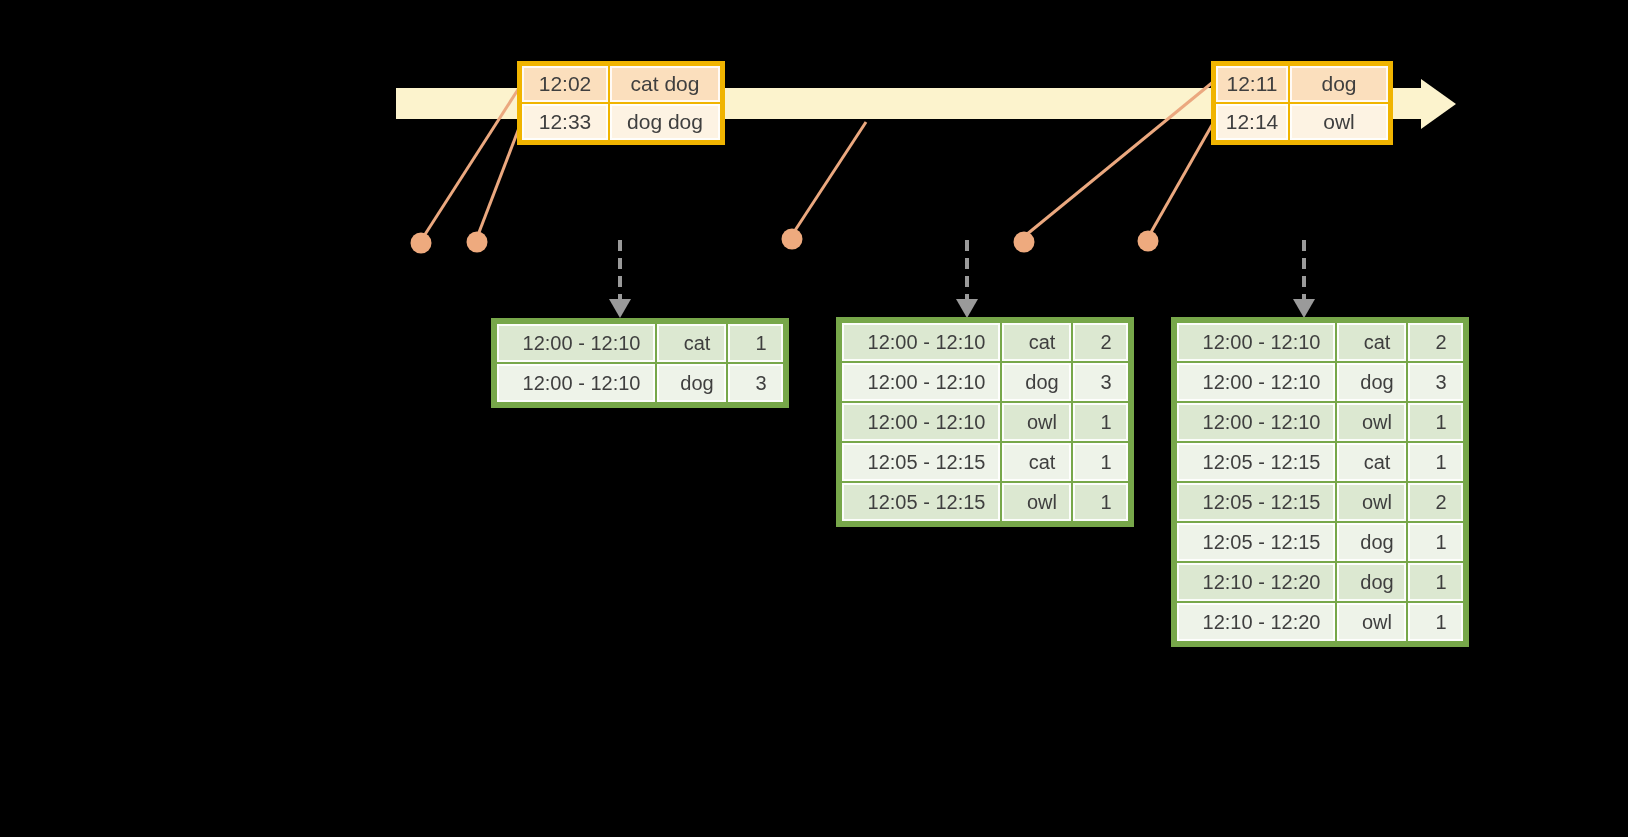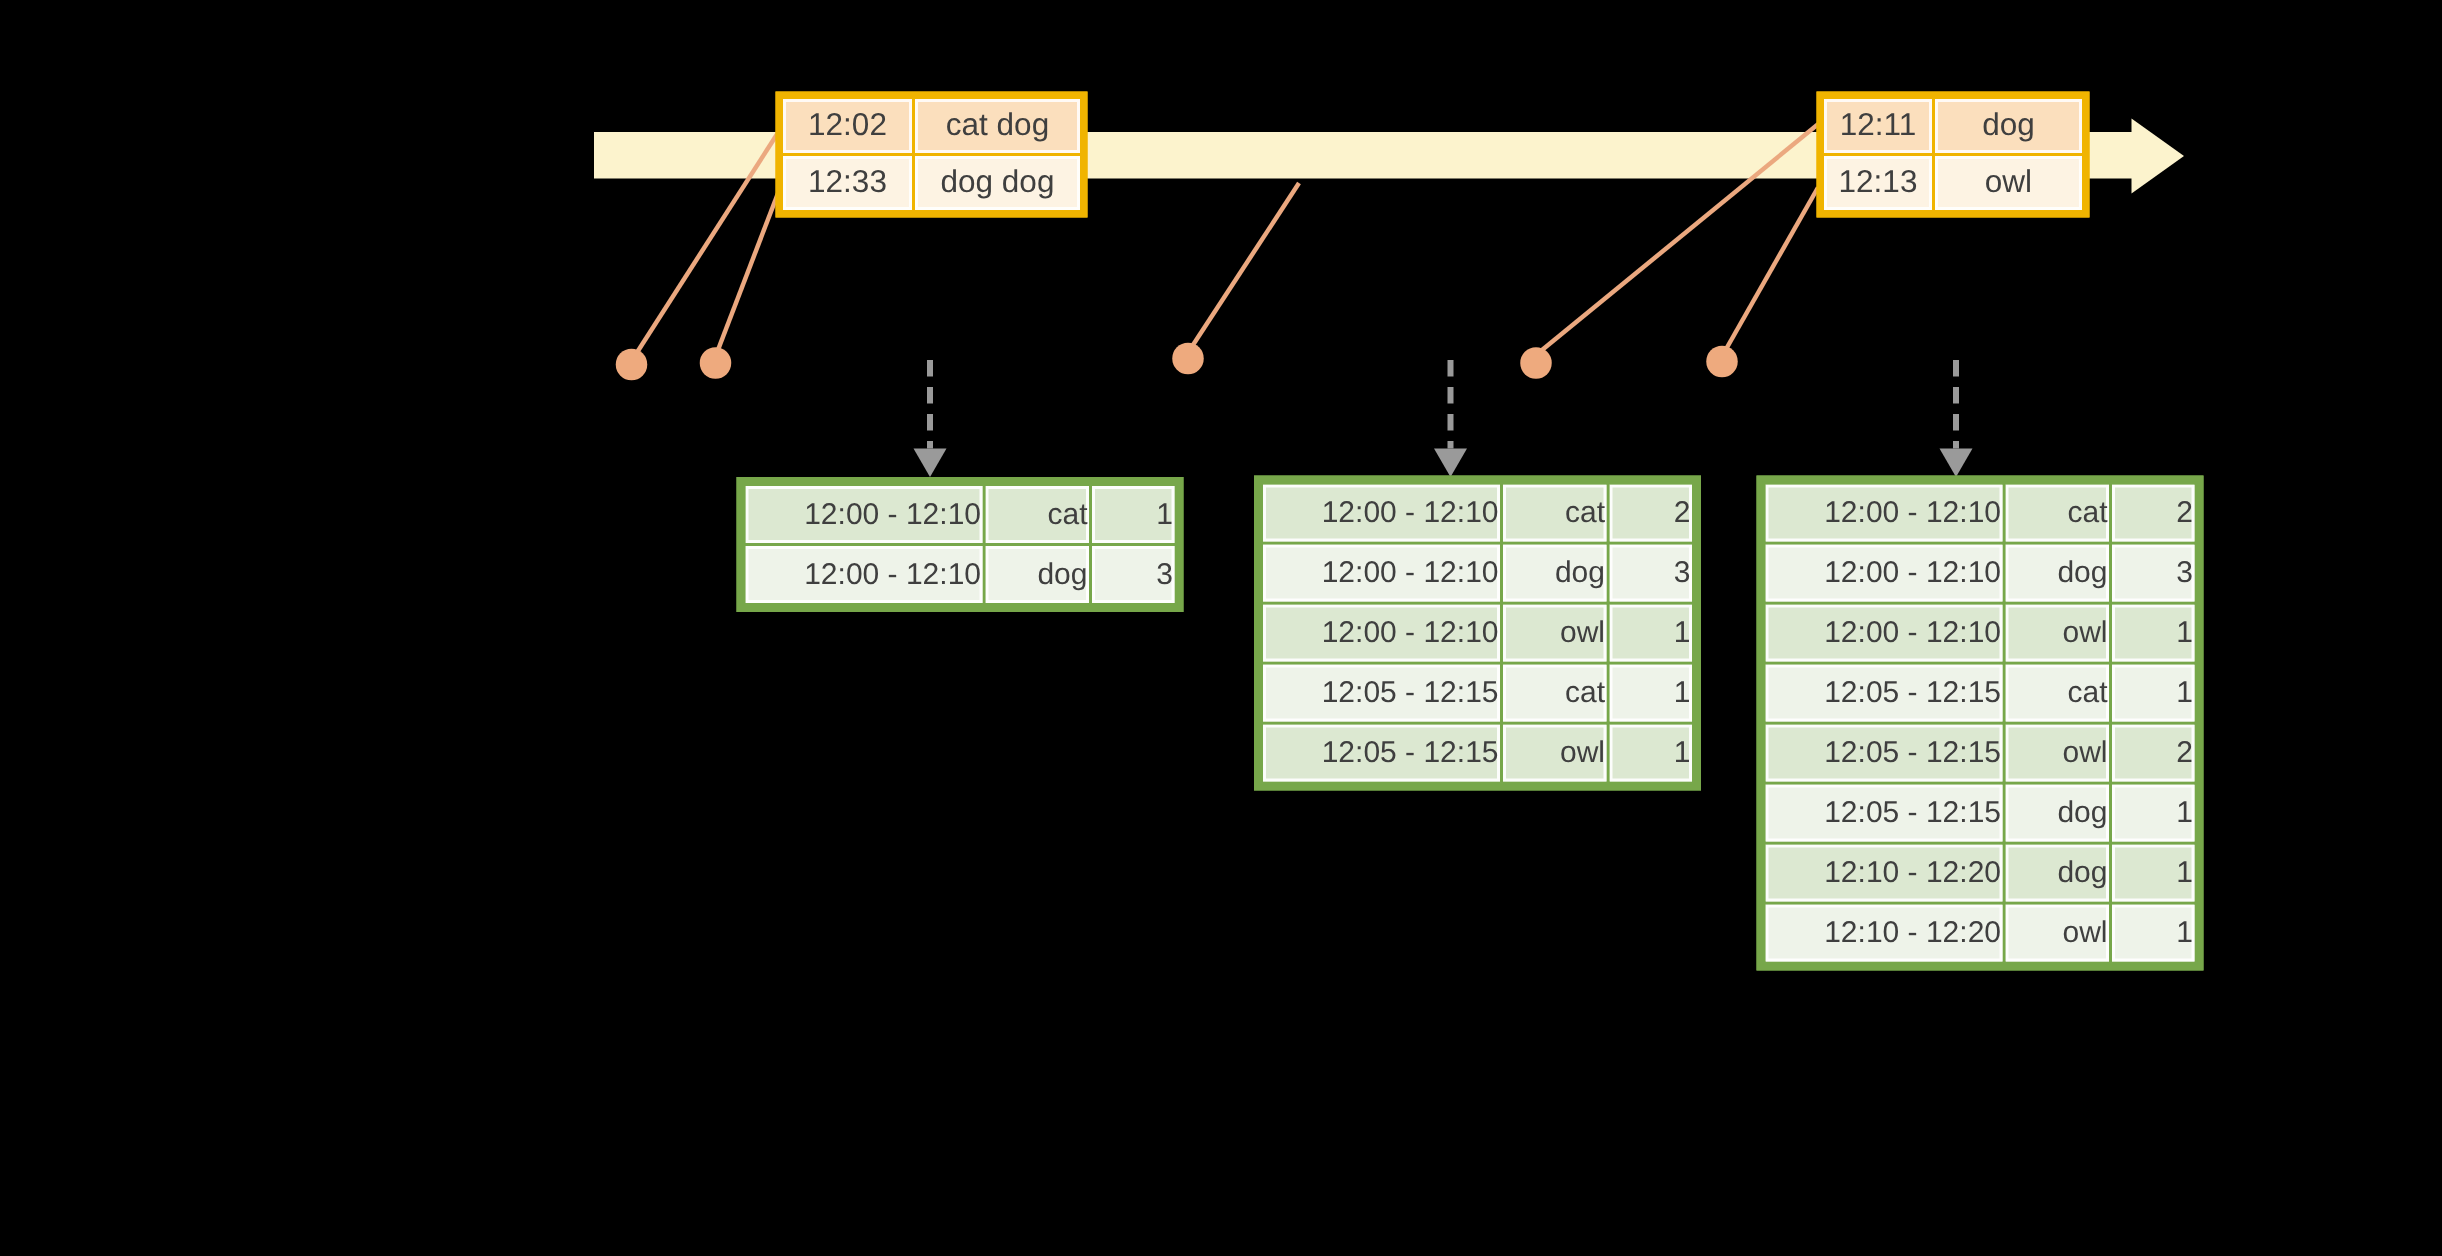--- a/index.html
+++ b/index.html
@@ -32,21 +32,21 @@
   .event-table tr:nth-child(even) td{background:var(--event-row-secondary,#fdf3e3);}
   .t-a{left:517px;top:61px;}
   .t-b{left:864px;top:81px;}
   .t-c{left:1211px;top:61px;}
   .t-a .col-0,.t-b .col-0{width:84px;}
   .t-a .col-1,.t-b .col-1{width:108px;}
   .t-c .col-0{width:70px;margin-top:16px;}
   .t-c .col-1{width:96px;}
   .result-table{border:4px solid var(--result-table-border,#77a74a);
     background:var(--result-table-border,#77a74a);font-size:20px;}
-  .result-table td{height:36px;text-align:right;vertical-align:middle;
+  .result-table td{height:36px;text-align:center;vertical-align:middle;
     box-shadow:inset 0 0 0 2px rgba(255,255,255,.9);padding-left:12px;}
   .result-table tr:nth-child(odd) td{background:var(--result-row-odd,#dce8d1);}
   .result-table tr:nth-child(even) td{background:var(--result-row-even,#eef3e9);}
   .g-1{left:491px;top:318px;}
   .g-2{left:836px;top:317px;}
   .g-3{left:1171px;top:317px;}
   .result-table .col-0{width:145px;}
   .result-table .col-1{width:56px;}
   .result-table .col-2{width:42px;}
 </style>
@@ -100,21 +100,21 @@
   </table>
 
 
   <table class="event-table t-c">
     <tbody>
         <tr>
           <td class="col-0">12:11</td>
           <td class="col-1">dog</td>
         </tr>
         <tr>
-          <td class="col-0">12:13</td>
+          <td class="col-0">12:14</td>
           <td class="col-1">owl</td>
         </tr>
       </tbody>
   </table>
 
   <table class="result-table g-1">
     <tbody>
         <tr>
           <td class="col-0">12:00 - 12:10</td>
           <td class="col-1">cat</td>

